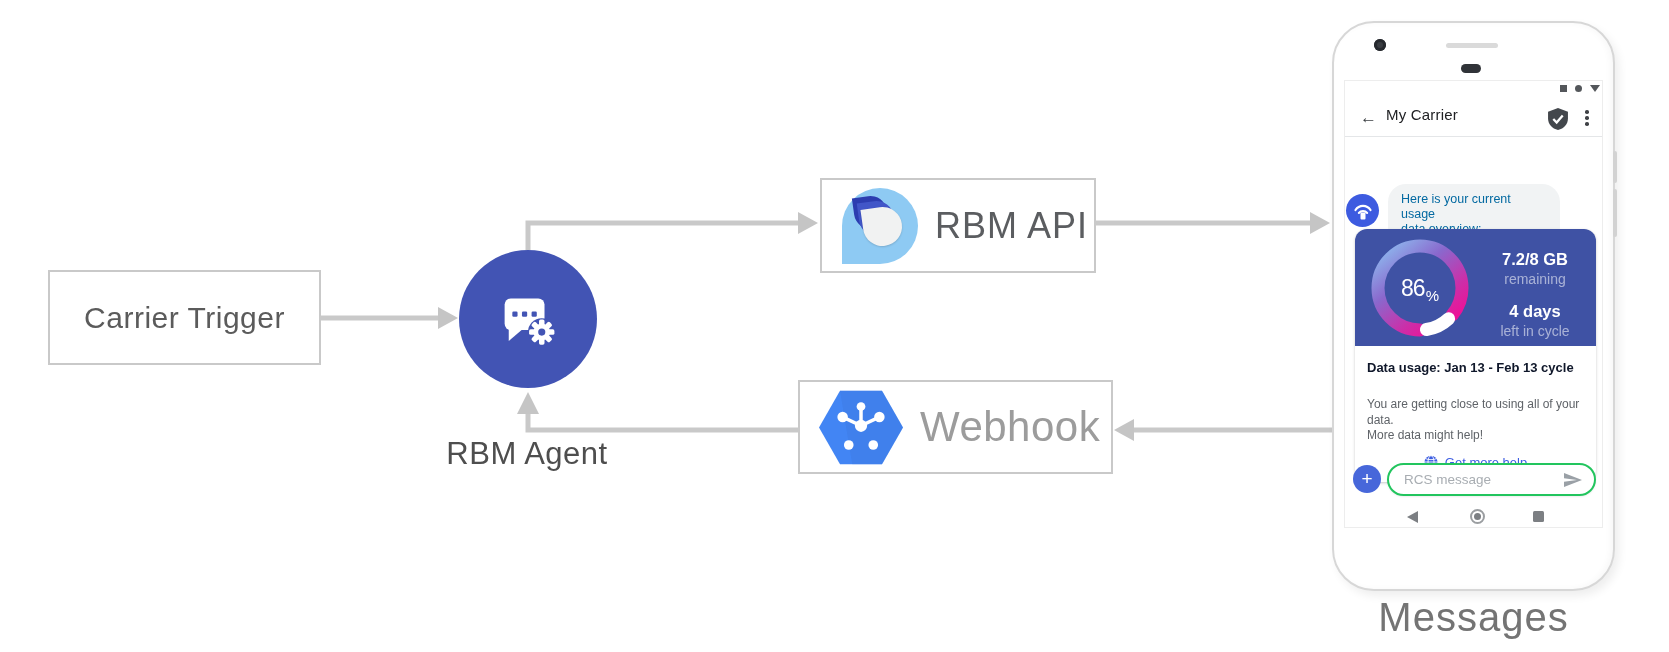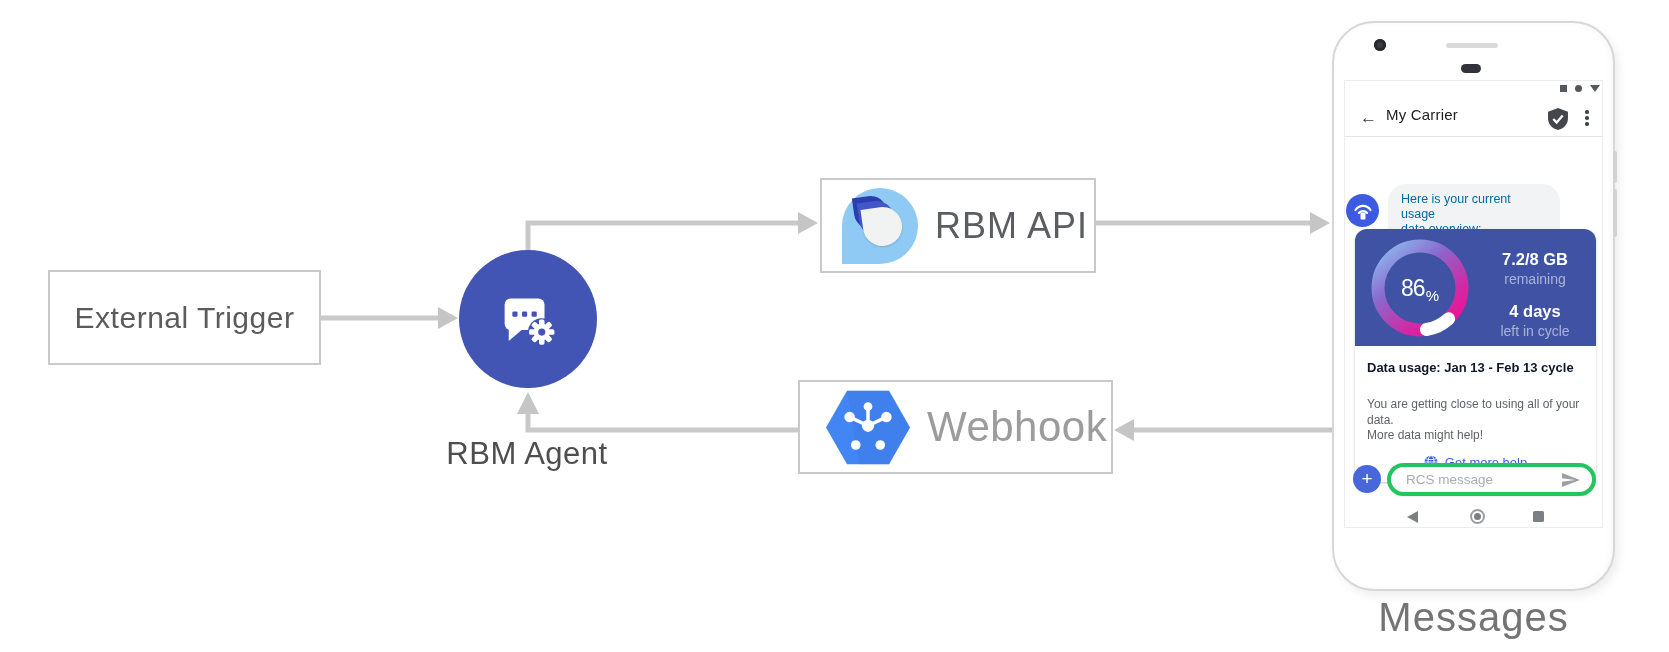--- a/index.html
+++ b/index.html
@@ -11,21 +11,21 @@
   
   .node-box { border:2px solid #c9c9c9; background:#fff; display:flex; align-items:center; }
   .et-box { left:48px; top:270px; width:273px; height:95px; justify-content:center;
             font-size:30px; font-weight:300; color:#5b5b5b; letter-spacing:.5px; }
   .agent-circle { left:459px; top:250px; width:138px; height:138px; border-radius:50%;
             background:#4254b4; display:flex; align-items:center; justify-content:center; }
   .agent-label { left:402px; top:436px; width:250px; text-align:center;
             font-size:31px; font-weight:300; color:#4e4e4e; letter-spacing:.5px; }
   .api-box { left:820px; top:178px; width:276px; height:95px; padding-left:20px; gap:17px;
             font-size:36px; font-weight:300; color:#5b5d60; letter-spacing:1px; }
-  .wh-box  { left:798px; top:380px; width:315px; height:94px; padding-left:24px; gap:15px;
+  .wh-box  { left:798px; top:380px; width:315px; height:94px; padding-left:17px; gap:15px;
             font-size:42px; font-weight:300; color:#9c9c9c; letter-spacing:.5px; }
 
   
   .rbm-logo { position:relative; width:76px; height:76px; flex:0 0 auto; }
   .rbm-logo .outer { position:absolute; inset:0; background:#8ecaf3; border-radius:50% 50% 50% 0; }
   .rbm-logo .drop { position:absolute; border-radius:0 50% 50% 50%; transform:rotate(-8deg); }
   .rbm-logo .dark  { left:12px; top:8px;  width:33px; height:33px; background:#2c3db0; }
   .rbm-logo .mid   { left:17px; top:13px; width:35px; height:35px; background:#4156c8; }
   .rbm-logo .light { left:21px; top:19px; width:39px; height:39px; background:#f1f2f2;
                      box-shadow:0 1px 2px rgba(0,0,0,.15); }
@@ -72,21 +72,21 @@
   .card-white { padding:14px 12px 12px 12px; }
   .card-title { font-size:13px; font-weight:bold; color:#0f172a; }
   .card-body { font-size:12px; line-height:15.5px; color:#5f6368; margin-top:22px; }
   .card-action { margin-top:11px; display:flex; align-items:center; justify-content:center; gap:7px;
                  color:#3c5ce2; font-size:13px; font-weight:500; }
 
   .plus-btn { left:8px; top:384px; width:28px; height:28px; border-radius:50%; background:#4767da;
               color:#fff; display:flex; align-items:center; justify-content:center;
               font-size:19px; line-height:1; padding-bottom:2px; }
   .pill { left:42px; top:382px; width:209px; height:33px; border-radius:17px; background:#fff;
-          border:4px solid #22c55e; box-shadow:0 1px 2px rgba(0,0,0,.07);
+          border:2px solid #22c55e; box-shadow:0 1px 2px rgba(0,0,0,.07);
           display:flex; align-items:center; padding:0 12px 0 15px; }
   .pill input { flex:1; min-width:0; border:none; outline:none; background:transparent;
                 font-family:inherit; font-size:13.5px; color:#3c4043; }
   .pill input::placeholder { color:#a8adb2; }
 
   .nav-back { left:62px; top:430px; width:0; height:0;
               border-top:6px solid transparent; border-bottom:6px solid transparent;
               border-right:11px solid #7c7f83; }
   .nav-home { left:125px; top:428px; width:15px; height:15px; border:2px solid #9b9ea1; border-radius:50%;
               display:flex; align-items:center; justify-content:center; }
@@ -114,21 +114,21 @@
     <g fill="#c5c5c5">
       <polygon points="438,307 458,318 438,329"></polygon>
       <polygon points="798,212 818,223 798,234"></polygon>
       <polygon points="1310,212 1330,223 1310,234"></polygon>
       <polygon points="1134,419 1114,430 1134,441"></polygon>
       <polygon points="517,414 528,392 539,414"></polygon>
     </g>
   </svg>
 
   <div class="abs node-box et-box">
-    <span>External Trigger</span>
+    <span>Carrier Trigger</span>
   </div>
 
   <div class="abs agent-circle">
     <svg width="66" height="66" viewBox="0 0 48 48">
       <rect x="7" y="9" width="29" height="23" rx="4.5" fill="#ffffff"></rect>
       <path d="M10,31 v9 l10,-8.5 z" fill="#ffffff"></path>
       <rect x="12.6" y="18.6" width="3.8" height="3.8" rx="0.9" fill="#4254b4"></rect>
       <rect x="19.6" y="18.6" width="3.8" height="3.8" rx="0.9" fill="#4254b4"></rect>
       <rect x="26.6" y="18.6" width="3.8" height="3.8" rx="0.9" fill="#4254b4"></rect>
       <g transform="translate(34,33.5)">

